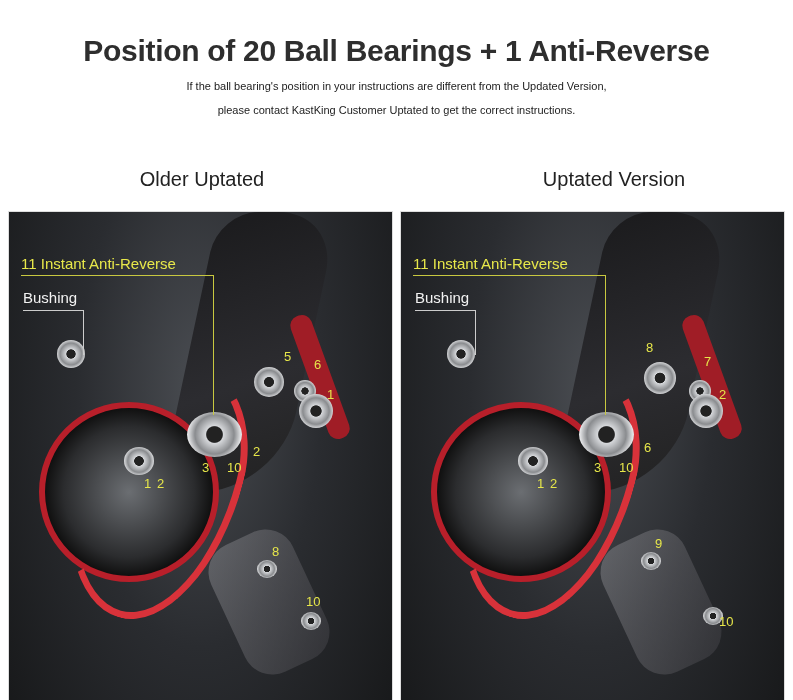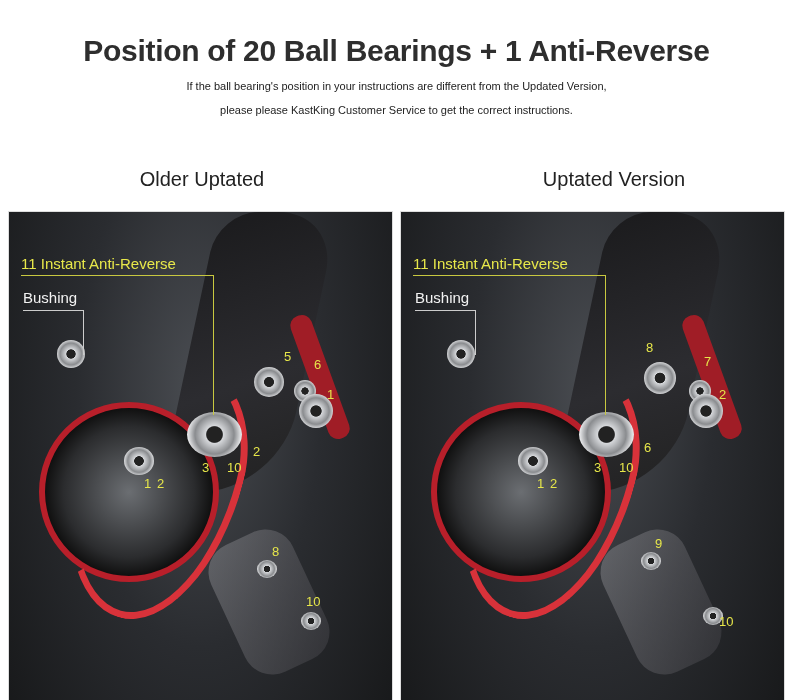--- a/index.html
+++ b/index.html
@@ -24,21 +24,21 @@
   .bail { position: absolute; left: 60px; top: 140px; width: 170px; height: 270px; border: 7px solid #d8323a; border-radius: 50% 50% 50% 50% / 40% 40% 60% 60%; border-top-color: transparent; border-left-color: transparent; transform: rotate(15deg); }
   .bearing { position: absolute; border-radius: 50%; background: radial-gradient(circle, #222 0 22%, #d5d7da 25%, #8a8c8f 55%, #e6e7e9 75%, #6f7175 100%); }
   .handle { position: absolute; left: 215px; top: 320px; width: 90px; height: 140px; border-radius: 30px; background: linear-gradient(135deg, rgba(180,180,185,0.35), rgba(60,60,65,0.6)); transform: rotate(-25deg); }
   .num { position: absolute; font-size: 13px; color: #e6e64a; }
 </style>
 </head>
 <body>
 
 <div class="title">Position of 20 Ball Bearings + 1 Anti-Reverse</div>
 <div class="subtitle sub1">If the ball bearing's position in your instructions are different from the Updated Version,</div>
-<div class="subtitle sub2">please please KastKing Customer Service to get the correct instructions.</div>
+<div class="subtitle sub2">please contact KastKing Customer Uptated to get the correct instructions.</div>
 
 <div class="vlabel" style="left:52px">Older Uptated</div>
 <div class="vlabel" style="left:464px">Uptated Version</div>
 
 <div class="panel left">
   <div class="arm"></div>
   <div class="arm-red"></div>
   <div class="spool"></div>
   <div class="bail"></div>
   <div class="handle"></div>

